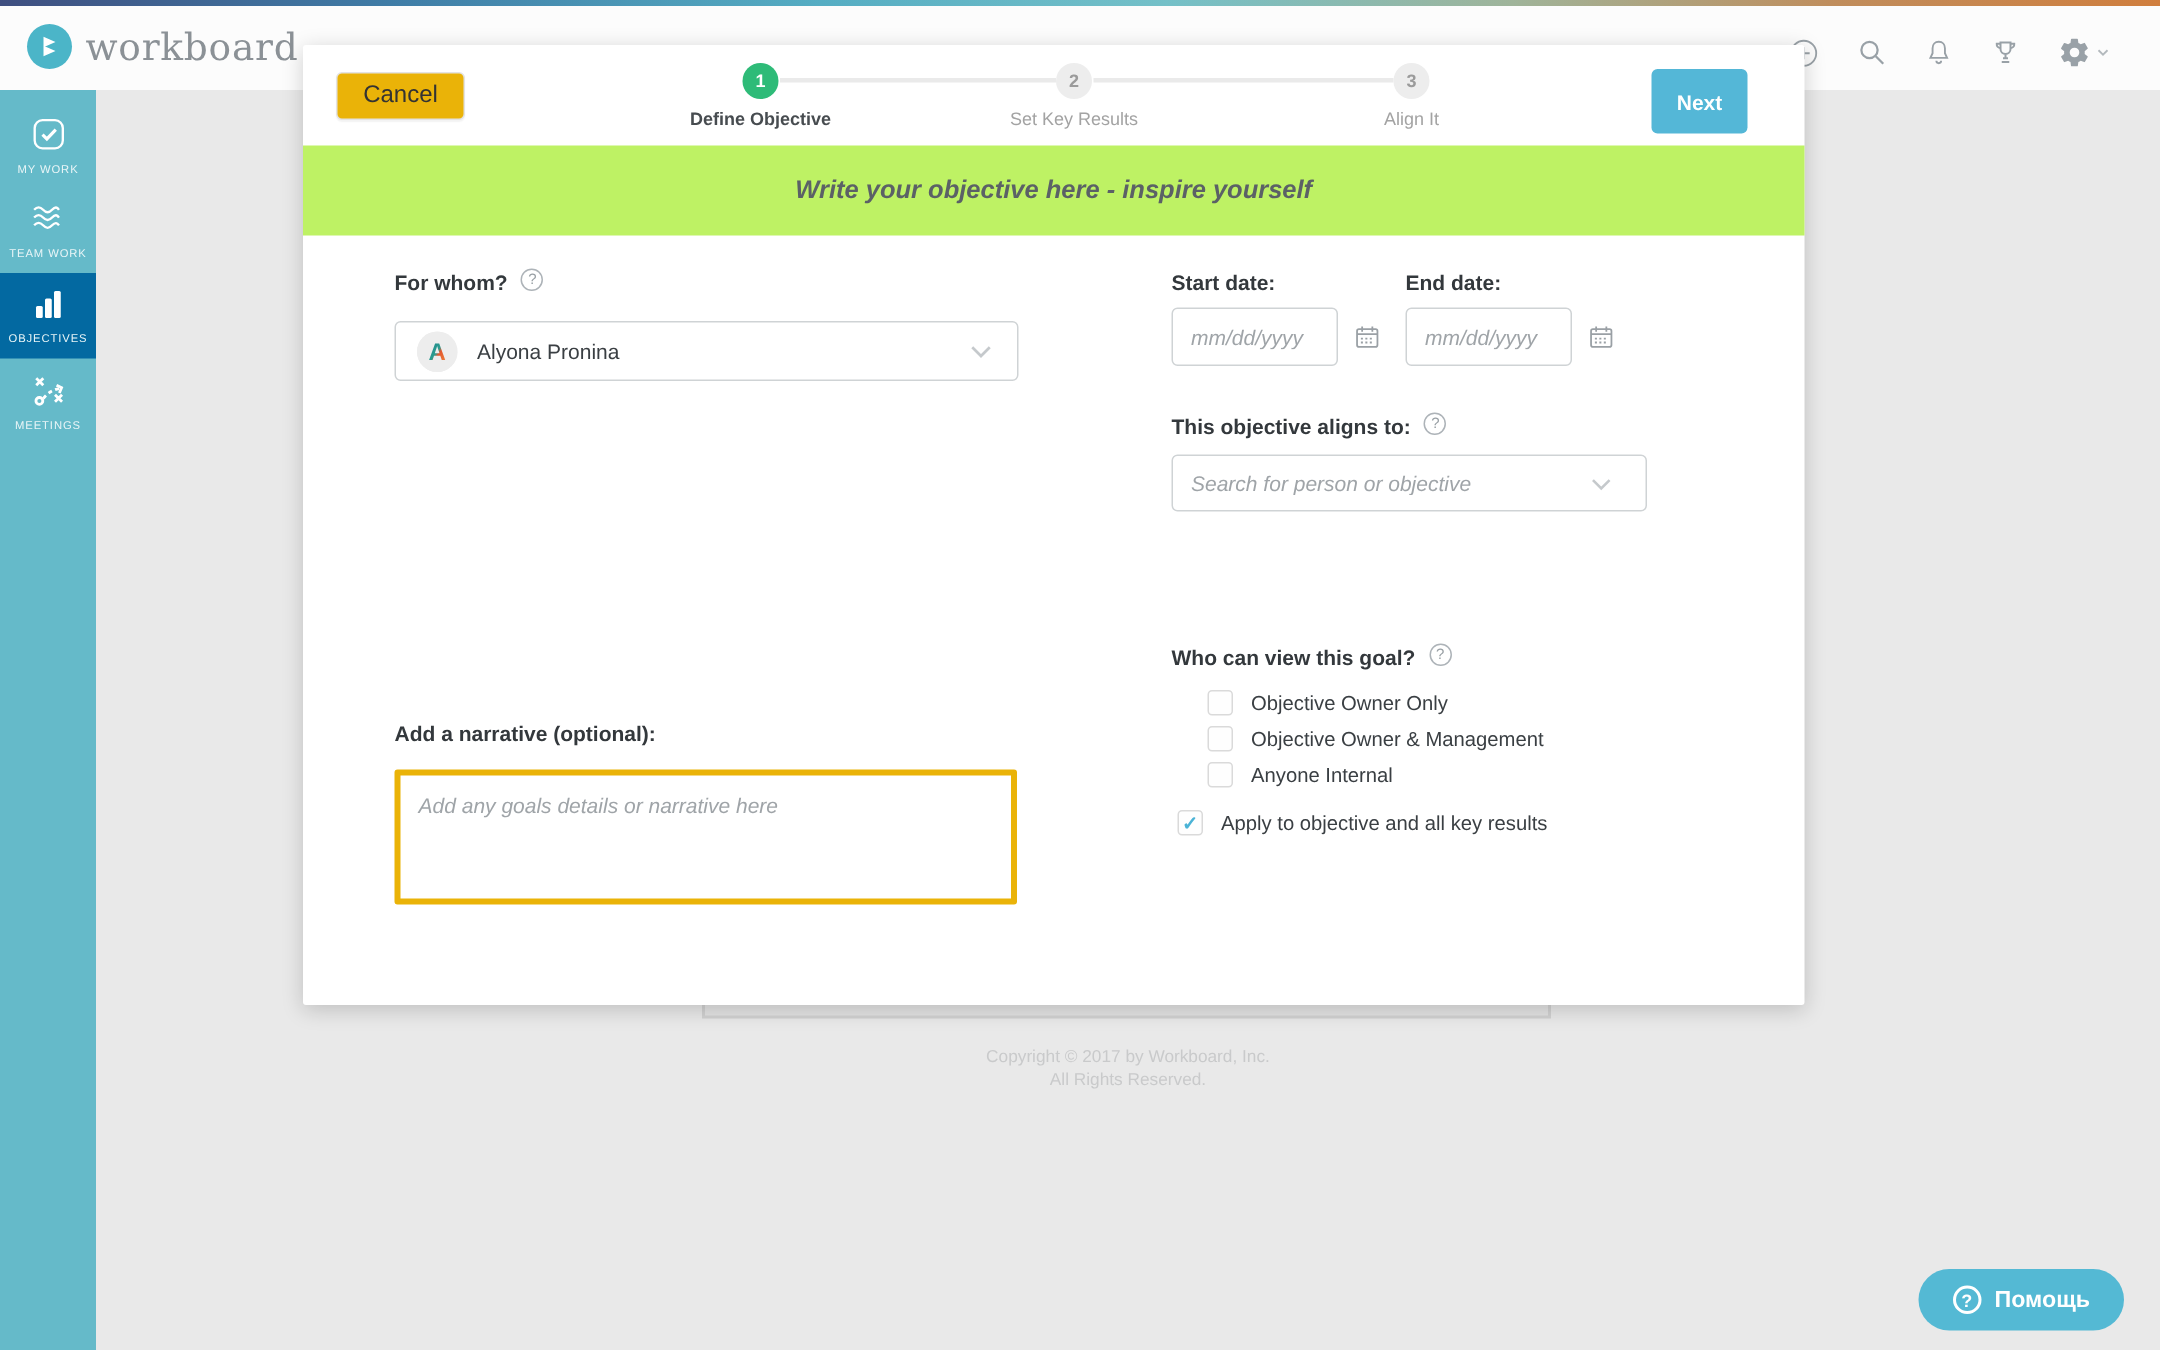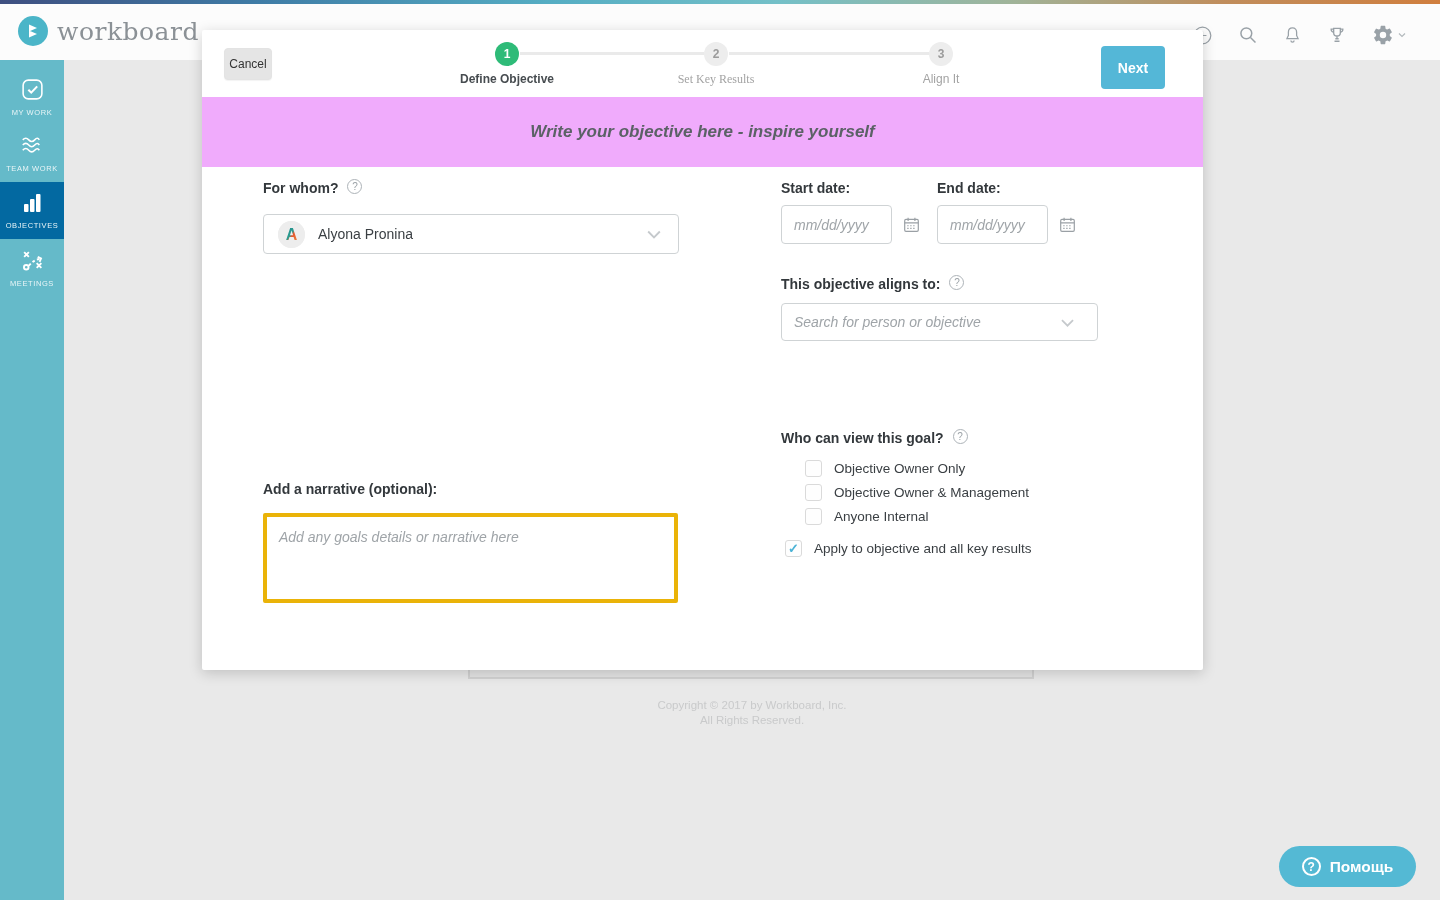--- a/index.html
+++ b/index.html
@@ -25,35 +25,35 @@
   .side-item .lbl { font-size:7.5px; letter-spacing:0.6px; color:#e9f5f7; margin-top:6px; }
   .side-item.active { background:#0369a1; }
 
   
   .footer { position:absolute; left:64px; top:698px; width:1376px; text-align:center; color:#c9cacb; font-size:11.5px; line-height:15px; }
   .behind-panel { position:absolute; left:468px; top:655px; width:566px; height:24px; background:#e4e4e4; border:2px solid #d2d2d2; z-index:1; }
 
   
   .modal { position:absolute; left:202px; top:30px; width:1001px; height:640px; background:#fff; z-index:10;
     box-shadow:0 3px 14px rgba(0,0,0,0.18); border-radius:2px; }
-  .btn-cancel { position:absolute; left:22px; top:18px; width:48px; height:32px; background:#e5e5e5; border:1px solid #e3e3e3;
-    border-radius:4px; font-size:12px; color:#333; font-family:"Liberation Sans",sans-serif; cursor:pointer; box-shadow:0 1px 1px rgba(0,0,0,0.05); }
+  .btn-cancel { position:absolute; left:22px; top:18px; width:86px; height:32px; background:#eab308; border:1px solid #e3e3e3;
+    border-radius:4px; font-size:16px; color:#333; font-family:"Liberation Sans",sans-serif; cursor:pointer; box-shadow:0 1px 1px rgba(0,0,0,0.05); }
   .btn-next { position:absolute; left:899px; top:16px; width:64px; height:43px; background:#54b7d7; border:none;
     border-radius:4px; font-size:14px; font-weight:bold; color:#fff; font-family:"Liberation Sans",sans-serif; cursor:pointer; }
 
   
   .step-line { position:absolute; top:22px; height:3px; background:#eaeaea; }
   .step-circle { position:absolute; top:12px; width:24px; height:24px; border-radius:50%; background:#ededed; color:#9b9b9b;
     font-size:12px; font-weight:bold; display:flex; align-items:center; justify-content:center; cursor:pointer; }
   .step-circle.active { background:#2ebb78; color:#fff; }
   .step-label { position:absolute; top:42px; width:160px; text-align:center; font-size:12px; color:#a3a3a3; }
   .step-label.active { color:#474c50; font-weight:bold; }
 
   
-  .banner { position:absolute; left:0; top:67px; width:1001px; height:70px; background:#f0abfc;
+  .banner { position:absolute; left:0; top:67px; width:1001px; height:60px; background:#bef264;
     display:flex; align-items:center; justify-content:center; cursor:text; }
   .banner-title { font-size:17px; font-weight:bold; font-style:italic; color:#5b6166; }
 
   
   .col-left  { position:absolute; left:61px;  top:150px; width:416px; }
   .col-right { position:absolute; left:555px; top:150px; width:320px;margin-left:24px; }
   .f-label { font-size:14px; font-weight:bold; color:#33383c; }
   .label-row { display:flex; align-items:flex-start; gap:9px; height:18px; }
   .help-ic { width:15px; height:15px; border:1px solid #adb3b8; border-radius:50%; color:#9aa1a6; font-size:10px;
     display:inline-flex; align-items:center; justify-content:center; cursor:pointer; flex:0 0 auto; margin-top:-1px; }
@@ -206,21 +206,21 @@
   <div class="modal">
     <button class="btn-cancel">Cancel</button>
     <button class="btn-next">Next</button>
 
     <div class="step-line" style="left:318px; width:184px;"></div>
     <div class="step-line" style="left:527px; width:200px;"></div>
     <div class="step-circle active" style="left:293px;">1</div>
     <div class="step-circle" style="left:502px;">2</div>
     <div class="step-circle" style="left:727px;">3</div>
     <div class="step-label active" style="left:225px;">Define Objective</div>
-    <div class="step-label" style="left:434px;font-family:Liberation Serif, serif;">Set Key Results</div>
+    <div class="step-label" style="left:434px;">Set Key Results</div>
     <div class="step-label" style="left:659px;">Align It</div>
 
     <div class="banner">
       <span class="banner-title">Write your objective here - inspire yourself</span>
     </div>
 
     <div class="col-left">
       <div class="label-row">
         <span class="f-label">For whom?</span>
         <span class="help-ic">?</span>

